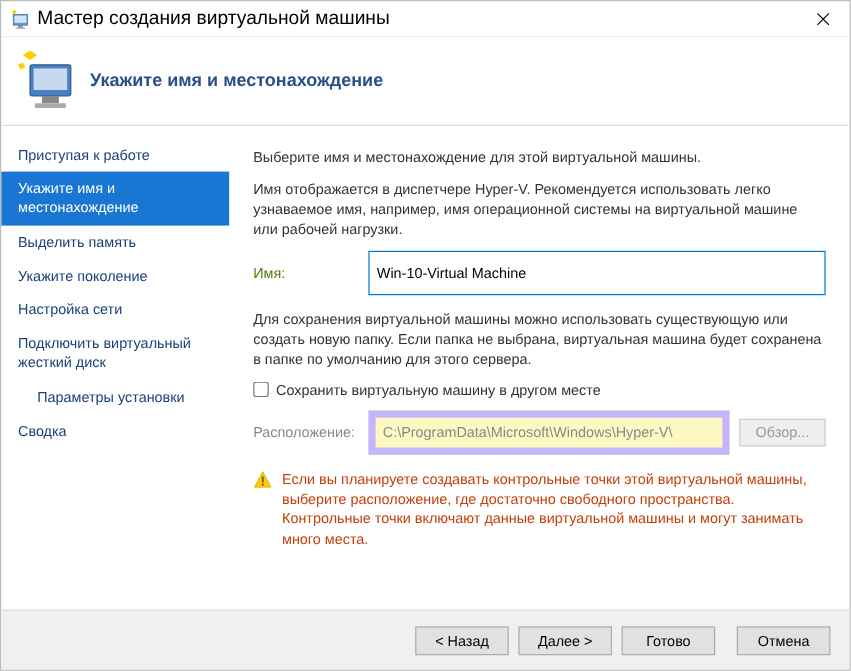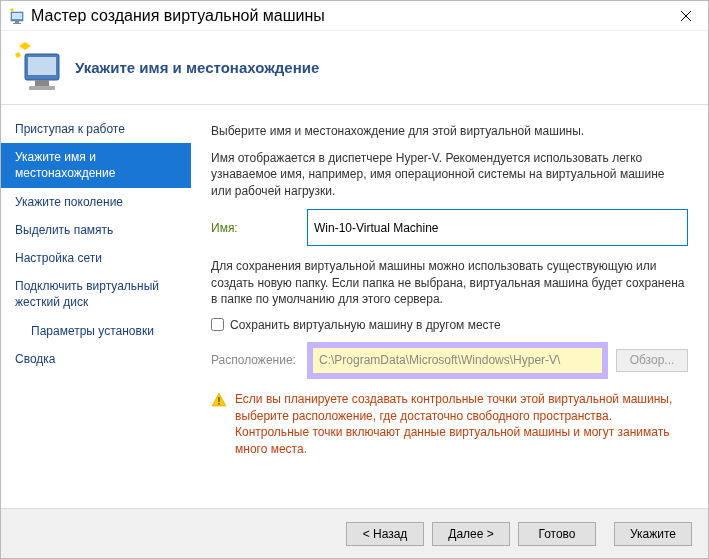--- a/index.html
+++ b/index.html
@@ -173,22 +173,22 @@
     <rect x="24" y="38" width="14" height="6" fill="#888"></rect>
     <rect x="18" y="44" width="26" height="4" rx="1" fill="#aaa"></rect>
   </svg>
   <div class="header-title">Укажите имя и местонахождение</div>
 </div>
 
 <div class="body">
   <div class="sidebar">
     <div class="sidebar-item">Приступая к работе</div>
     <div class="sidebar-item active">Укажите имя и местонахождение</div>
+    <div class="sidebar-item">Выделить память</div>
     <div class="sidebar-item">Укажите поколение</div>
-    <div class="sidebar-item">Выделить память</div>
     <div class="sidebar-item">Настройка сети</div>
     <div class="sidebar-item">Подключить виртуальный жесткий диск</div>
     <div class="sidebar-item sub">Параметры установки</div>
     <div class="sidebar-item">Сводка</div>
   </div>
 
   <div class="content">
     <p>Выберите имя и местонахождение для этой виртуальной машины.</p>
     <p>Имя отображается в диспетчере Hyper-V. Рекомендуется использовать легко узнаваемое имя, например, имя операционной системы на виртуальной машине или рабочей нагрузки.</p>
 
@@ -219,14 +219,14 @@
       <div class="warning-text">Если вы планируете создавать контрольные точки этой виртуальной машины, выберите расположение, где достаточно свободного пространства. Контрольные точки включают данные виртуальной машины и могут занимать много места.</div>
     </div>
   </div>
 </div>
 
 <div class="footer">
   <button>&lt; Назад</button>
   <button>Далее &gt;</button>
   <button>Готово</button>
   <div class="gap"></div>
-  <button>Укажите</button>
+  <button>Отмена</button>
 </div>
 
 </body></html>

